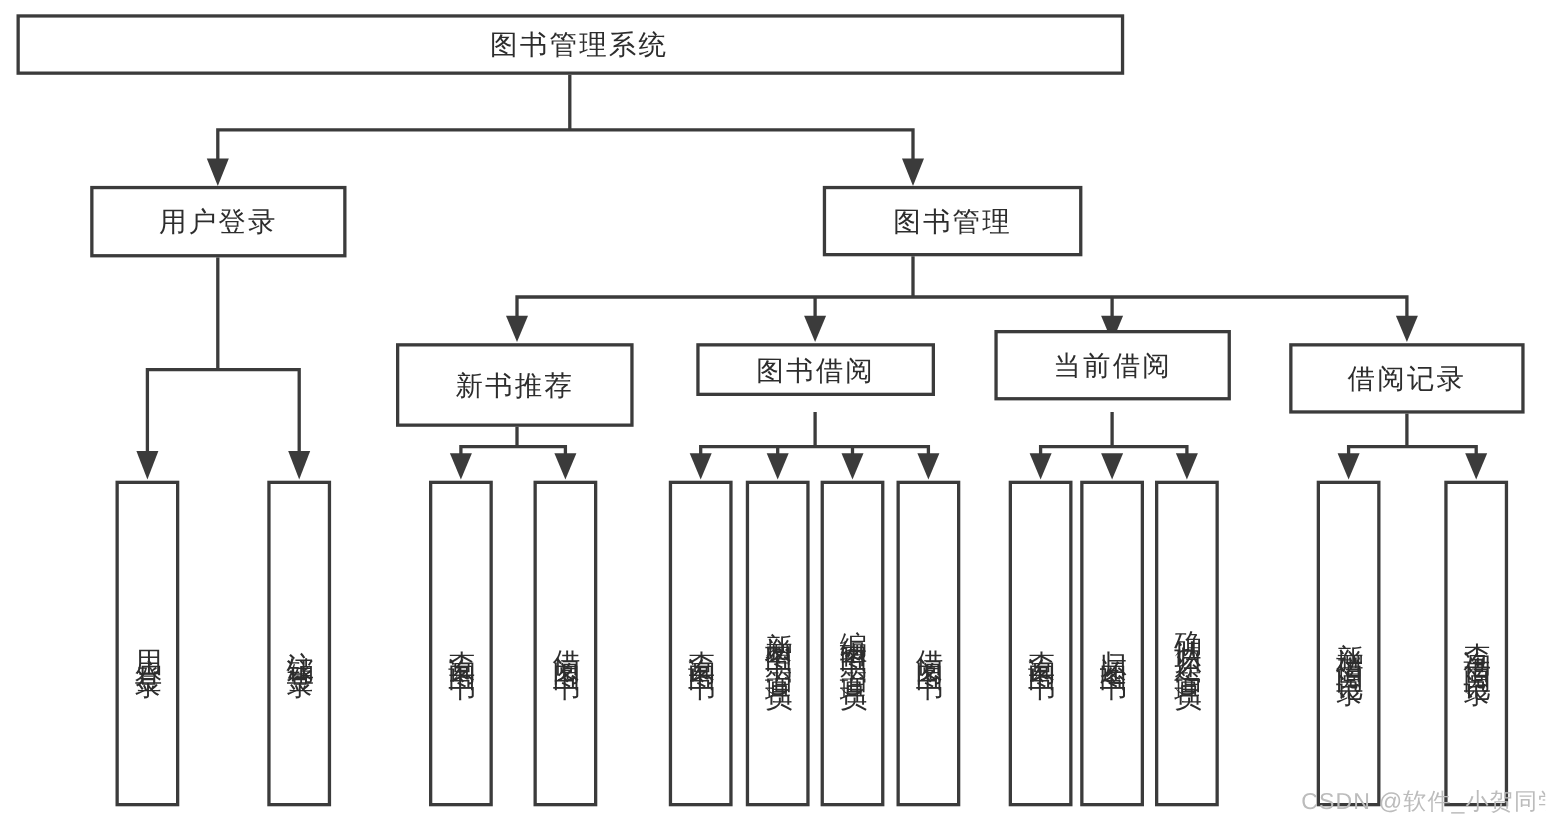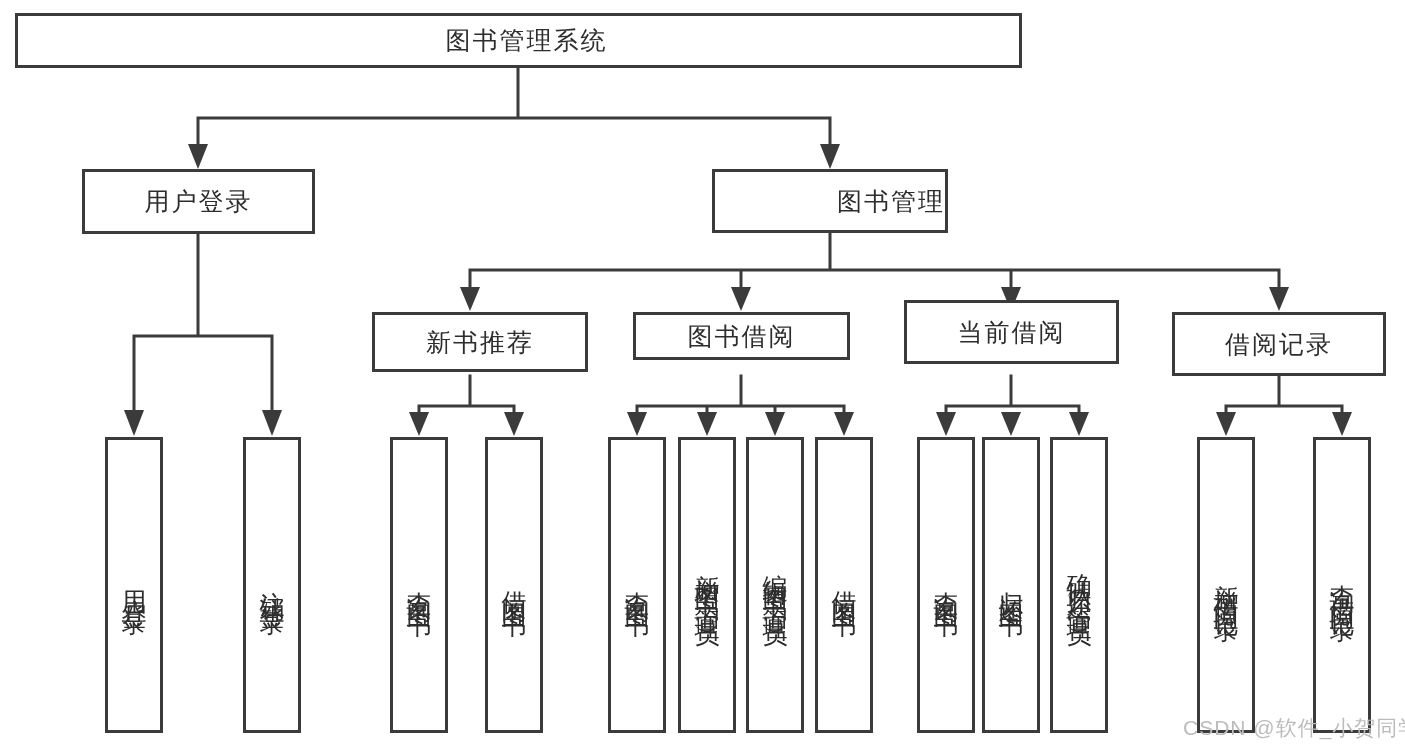--- a/index.html
+++ b/index.html
@@ -46,23 +46,23 @@
     writing-mode: vertical-rl;
     line-height: 1;
     font-size: 25px;
     letter-spacing: 7px;
     white-space: nowrap;
   }
   
   #n-root      { left: 15px;  top: 13px;  width: 1007px; height: 55px; padding-left: 16px; }
   
   #n-userlogin { left: 82px;  top: 169px; width: 233px;  height: 65px; }
-  #n-bookmgmt  { left: 712px; top: 169px; width: 236px;  height: 64px; justify-content: flex-end; }
-  
-  #n-newrec    { left: 372px;  top: 312px; width: 216px; height: 60px; }
+  #n-bookmgmt  { left: 748px; top: 169px; width: 236px;  height: 64px; }
+  
+  #n-newrec    { left: 360px;  top: 312px; width: 216px; height: 76px; }
   #n-borrow    { left: 633px;  top: 312px; width: 217px; height: 48px; }
   #n-current   { left: 904px;  top: 300px; width: 215px; height: 64px; }
   #n-record    { left: 1172px; top: 312px; width: 214px; height: 64px; }
   
   .leaf { top: 437px; width: 58px; height: 296px; }
   #l-ul-login   { left: 105px;  }
   #l-ul-logout  { left: 243px;  }
   #l-nr-query   { left: 390px;  }
   #l-nr-borrow  { left: 485px;  }
   #l-bb-query   { left: 608px;  }

